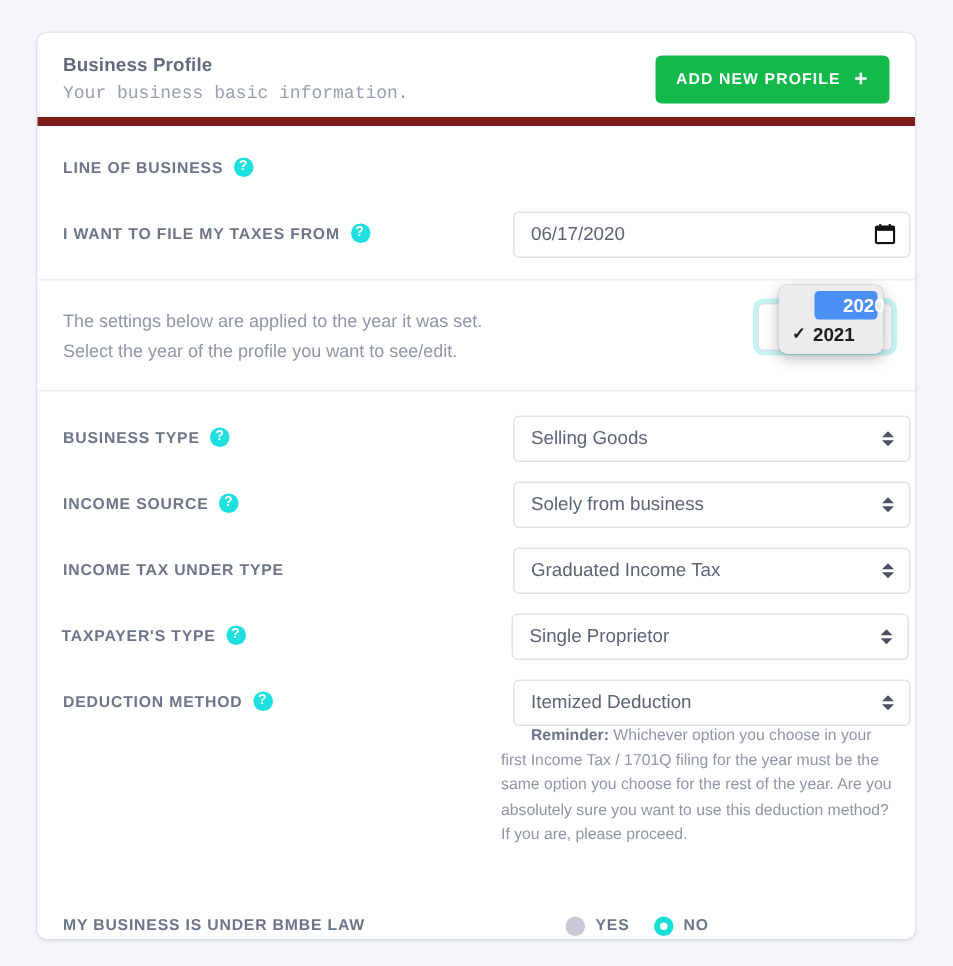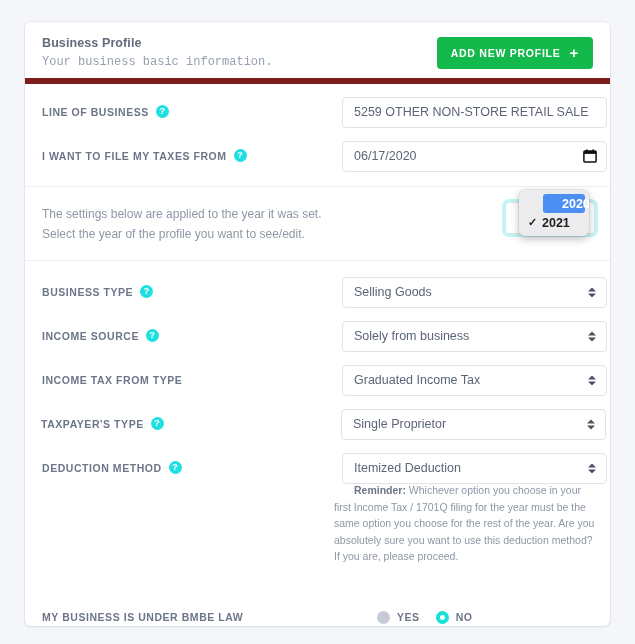--- a/index.html
+++ b/index.html
@@ -288,23 +288,20 @@
         <span>ADD NEW PROFILE</span>
         <span class="plus">+</span>
       </button>
     </div>
 
     <div class="row" style="height:44px; margin-top:6px;">
       <div class="row-label">
         <span>LINE OF BUSINESS</span>
         <span class="help-icon">?</span>
       </div>
-      <div class="field">
-        <input class="text-input" type="text" readonly="" value="5259 OTHER NON-STORE RETAIL SALE" style="">
-      </div>
     </div>
 
     <div class="row" style="height:44px;">
       <div class="row-label">
         <span>I WANT TO FILE MY TAXES FROM</span>
         <span class="help-icon">?</span>
       </div>
       <div class="field">
         <input class="text-input" type="text" readonly="" value="06/17/2020" style="">
         <svg class="cal-icon" viewBox="0 0 14 14">
@@ -348,21 +345,21 @@
         <input class="select-input" type="text" readonly="" value="Solely from business" style="">
         <span class="select-arrow">
             <i class="up"></i>
             <i class="dn"></i>
           </span>
       </div>
     </div>
 
     <div class="row" style="height:44px;">
       <div class="row-label">
-        <span>INCOME TAX FROM TYPE</span>
+        <span>INCOME TAX UNDER TYPE</span>
       </div>
       <div class="field">
         <input class="select-input" type="text" readonly="" value="Graduated Income Tax" style="">
         <span class="select-arrow">
             <i class="up"></i>
             <i class="dn"></i>
           </span>
       </div>
     </div>
 

